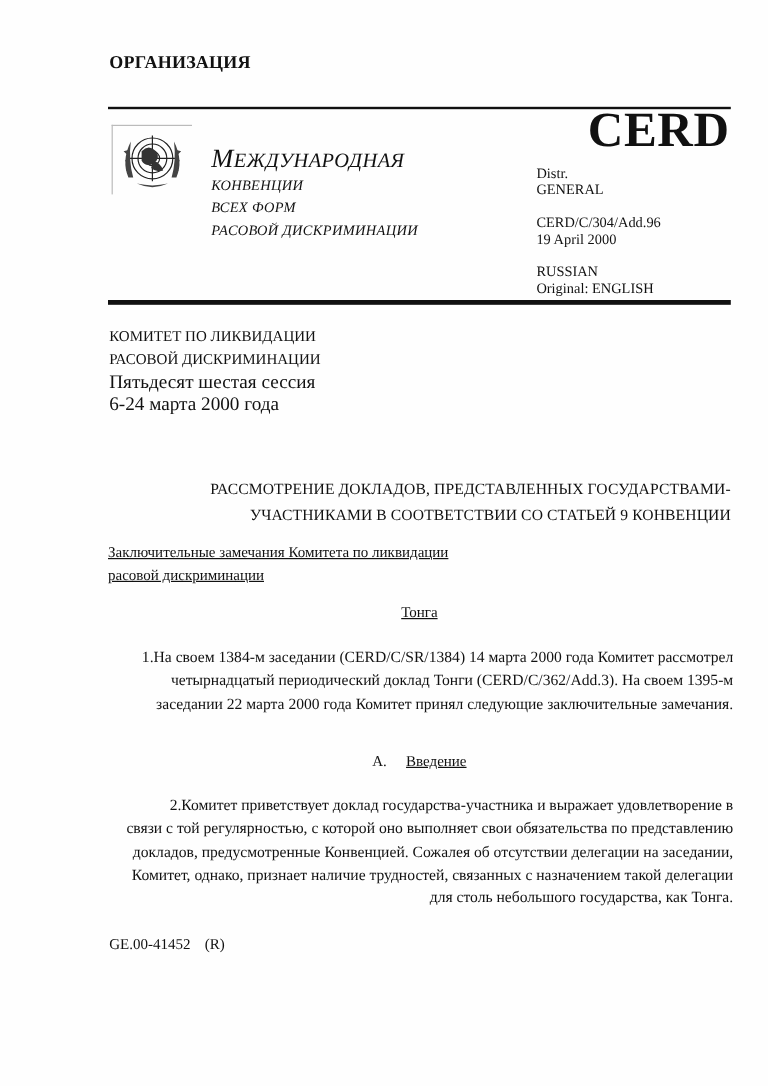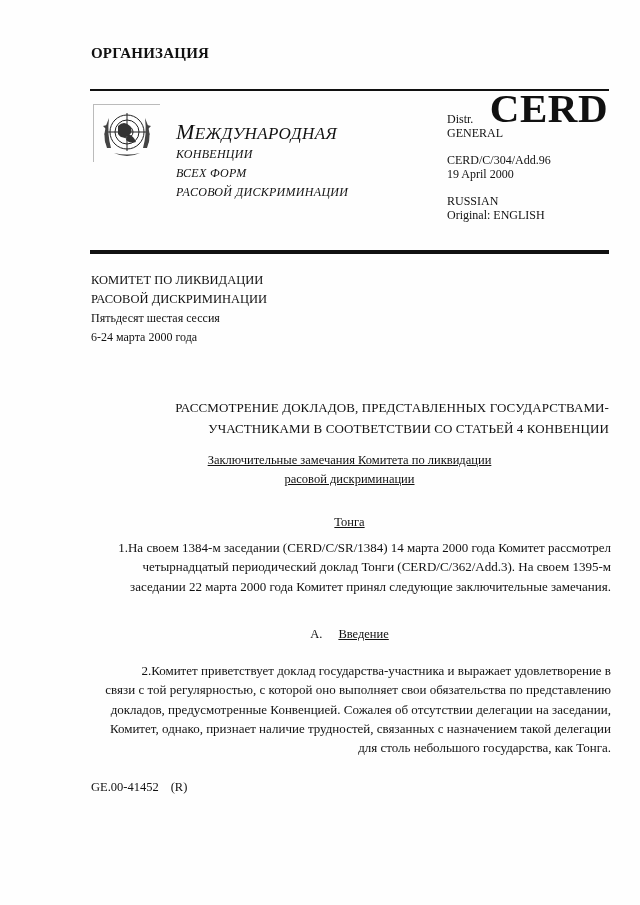--- a/index.html
+++ b/index.html
@@ -10,28 +10,28 @@
     }
     .abs { position: absolute; }
     .org { left: 91px; top: 44px; font-weight: bold; font-size: 15px; line-height: 18px; letter-spacing: 0.2px; }
     .cerd { right: 32px; top: 40px; font-weight: bold; font-size: 41px; line-height: 44px; letter-spacing: 0.5px; margin-top: 46px; }
     .rule-thin { left: 90px; top: 89px; width: 519px; height: 2px; background: #111; }
     .emblem-frame { left: 93px; top: 104px; width: 66px; height: 57px; border-left: 1px solid #bbb; border-top: 1px solid #bbb; }
     .emblem { left: 96px; top: 104px; width: 62px; height: 56px; }
     .conv { left: 176px; top: 121px; font-style: italic; font-size: 12px; line-height: 19px; letter-spacing: 0.3px; }
     .conv .first { font-size: 17px; line-height: 22px; letter-spacing: 0.4px; }
     .conv .first .big { font-size: 22px; }
-    .distr { left: 447px; top: 112px; font-size: 12px; line-height: 14px; }
+    .distr { left: 447px; top: 137px; font-size: 12px; line-height: 14px; }
     .distr .gap { height: 13px; }
     .rule-thick { left: 90px; top: 250px; width: 519px; height: 4px; background: #111; }
     .committee { left: 91px; top: 271px; font-size: 12.5px; line-height: 19px; }
-    .committee .small { font-size: 12px; }
+    .committee .small { font-size: 16px; }
     .title { left: 90px; top: 397px; width: 519px; text-align: right; font-size: 13px; line-height: 21px; letter-spacing: 0.1px; }
-    .subtitle { left: 90px; top: 451px; width: 519px; text-align: center; font-size: 12.5px; line-height: 19px; text-decoration: underline; }
-    .country { left: 90px; top: 503px; width: 519px; text-align: center; font-size: 12.5px; text-decoration: underline; margin-top: 12px; }
+    .subtitle { left: 90px; top: 451px; width: 519px; font-size: 12.5px; line-height: 19px; text-decoration: underline; }
+    .country { left: 90px; top: 503px; width: 519px; text-align: center; font-size: 12.5px; text-decoration: underline; }
     .para { left: 91px; width: 520px; font-size: 13px; line-height: 19.3px; text-align: right; }
     .para .num { display: inline-block; width: 30px; }
     .p1 { top: 538px; }
     .p2 { top: 661px; }
     .section { left: 90px; top: 627px; width: 519px; text-align: center; font-size: 12.5px; }
     .section .letter { display: inline-block; margin-right: 16px; }
     .section .heading { text-decoration: underline; }
     .footer { left: 91px; top: 780px; font-size: 12.5px; }
     .footer .gap { display: inline-block; width: 12px; }
   </style>
@@ -86,21 +86,21 @@
 
 <div class="abs committee">
   <div>КОМИТЕТ ПО ЛИКВИДАЦИИ</div>
   <div>РАСОВОЙ ДИСКРИМИНАЦИИ</div>
   <div class="small">Пятьдесят шестая сессия</div>
   <div class="small">6-24 марта 2000 года</div>
 </div>
 
 <div class="abs title">
   <div>РАССМОТРЕНИЕ ДОКЛАДОВ, ПРЕДСТАВЛЕННЫХ ГОСУДАРСТВАМИ-</div>
-  <div>УЧАСТНИКАМИ В СООТВЕТСТВИИ СО СТАТЬЕЙ 4 КОНВЕНЦИИ</div>
+  <div>УЧАСТНИКАМИ В СООТВЕТСТВИИ СО СТАТЬЕЙ 9 КОНВЕНЦИИ</div>
 </div>
 
 <div class="abs subtitle">
   <div>Заключительные замечания Комитета по ликвидации</div>
   <div>расовой дискриминации</div>
 </div>
 
 <div class="abs country">Тонга</div>
 
 <div class="abs para p1"><span class="num">1.</span><span>На своем 1384-м заседании (CERD/C/SR/1384) 14 марта 2000 года Комитет рассмотрел четырнадцатый периодический доклад Тонги (CERD/C/362/Add.3).  На своем 1395-м заседании 22 марта 2000 года Комитет принял следующие заключительные замечания.</span></div>

